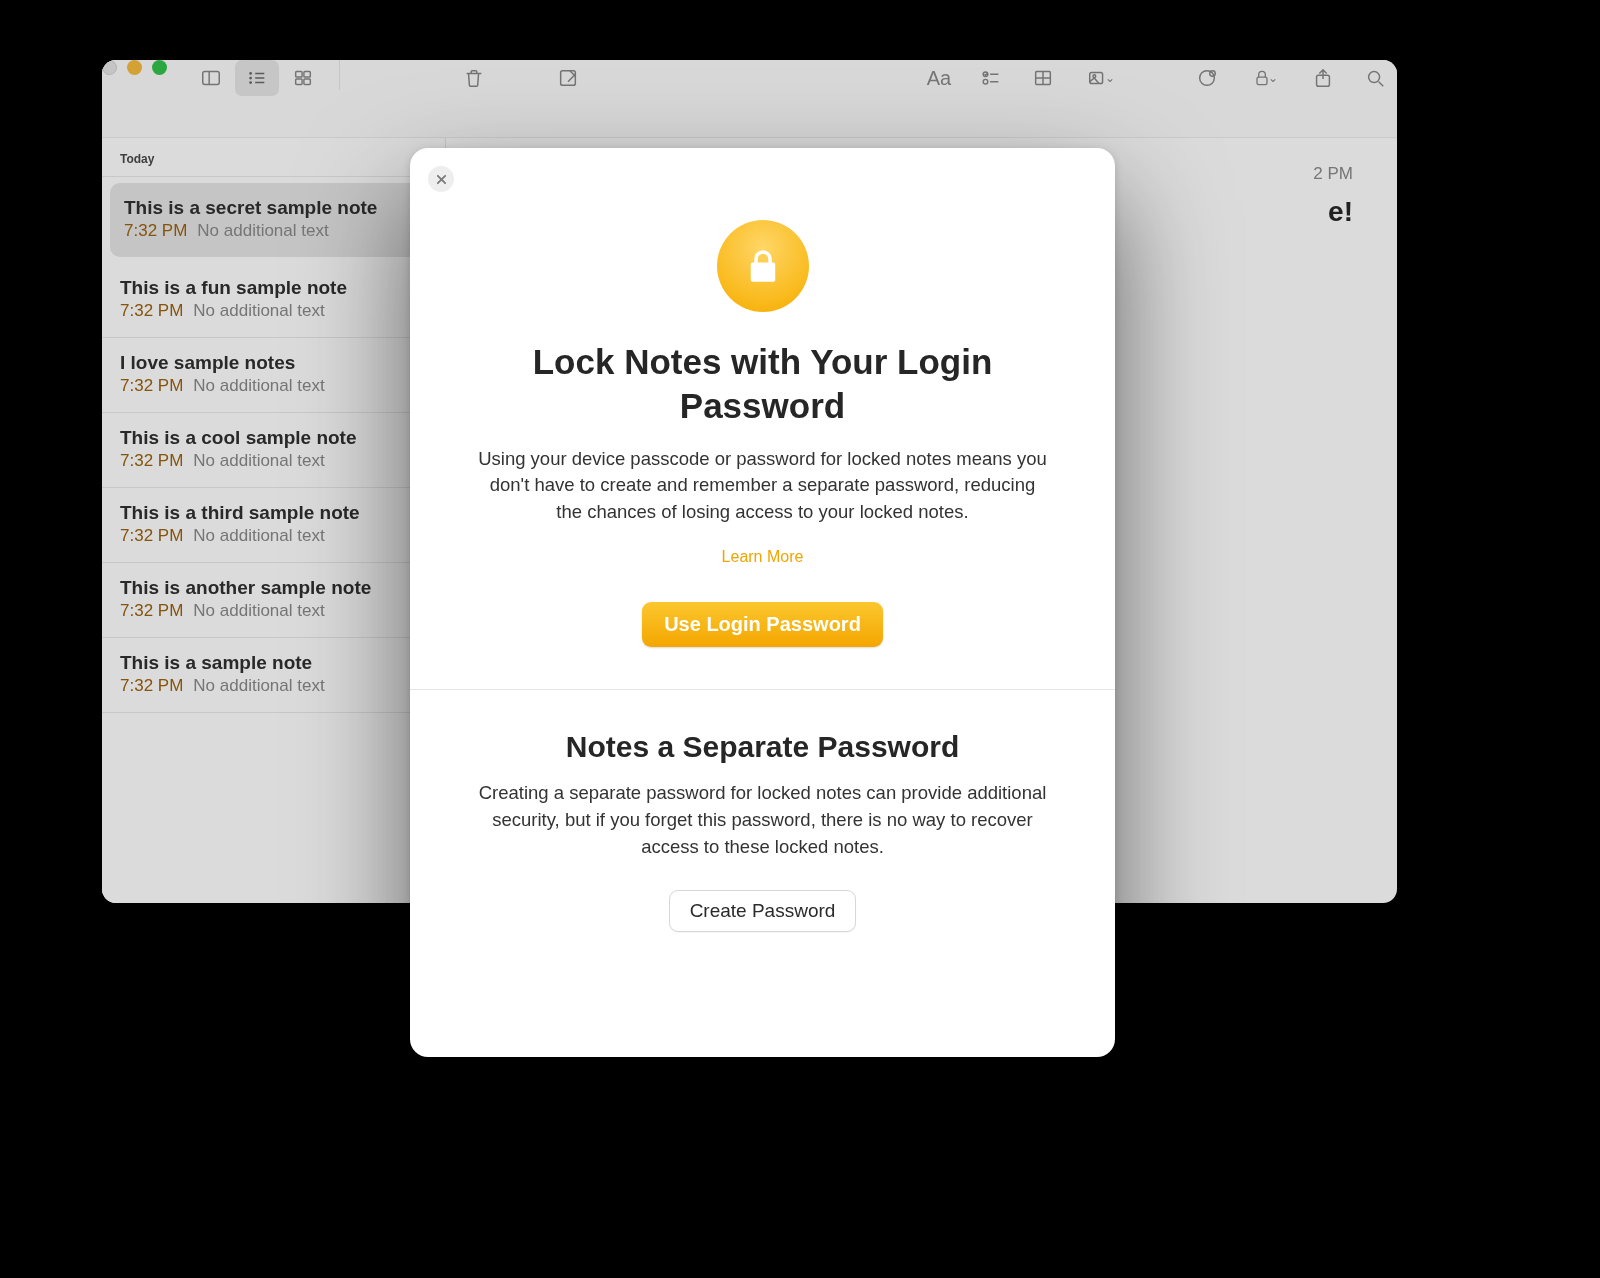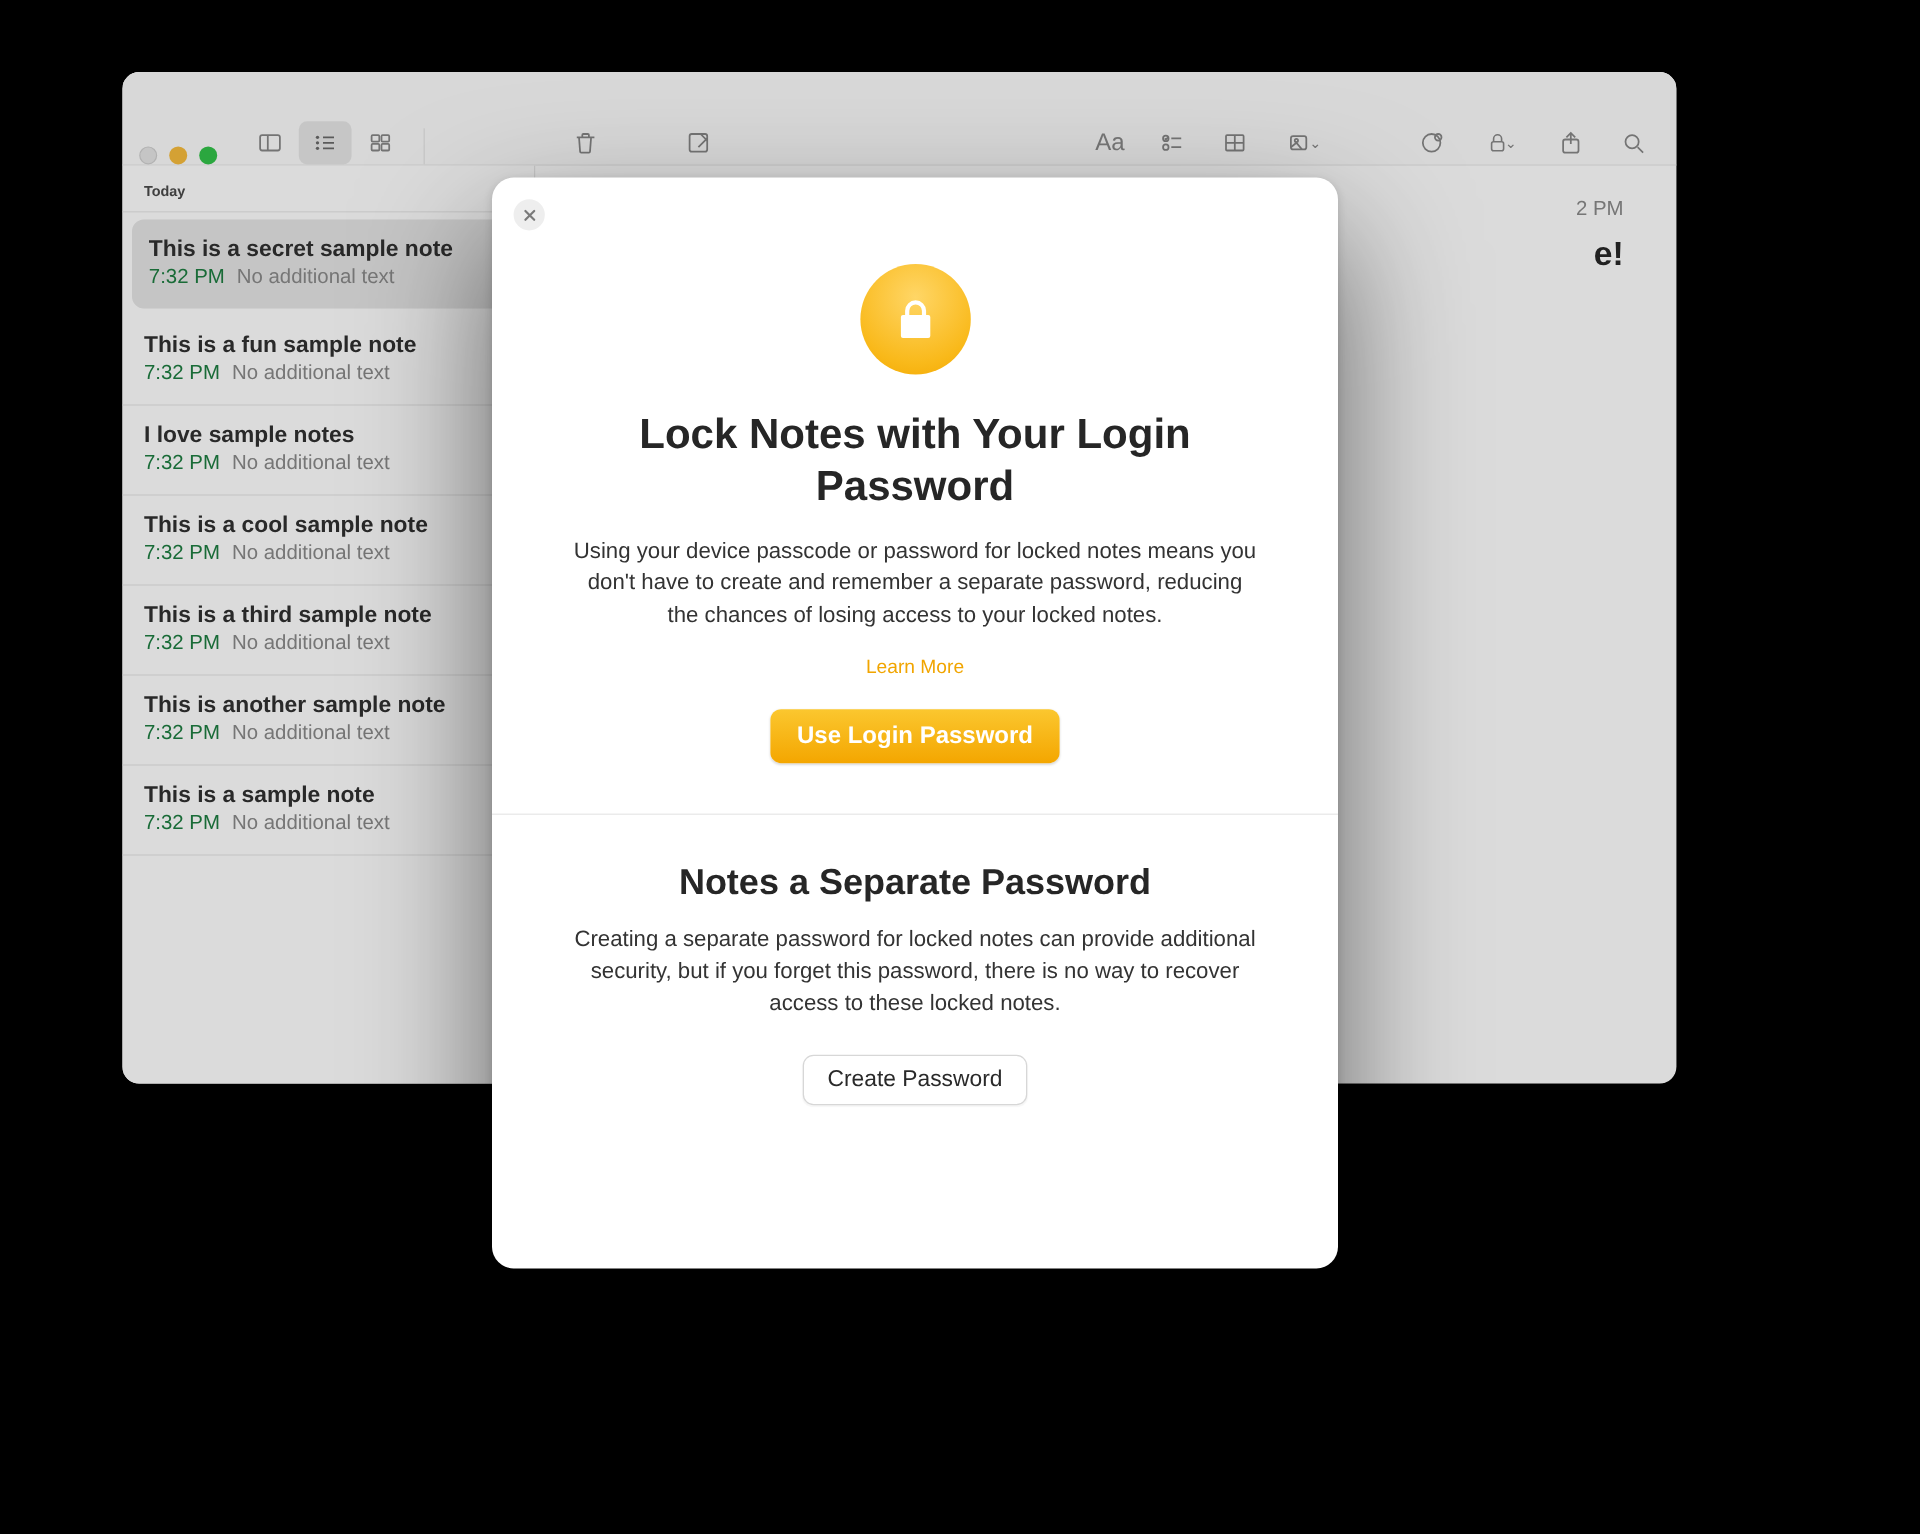--- a/index.html
+++ b/index.html
@@ -28,22 +28,22 @@
     inset: 0;
     background: rgba(0,0,0,0.08);
     pointer-events: none;
   }
   
   .toolbar {
     height: 78px;
     background: #fcfcfc;
     border-bottom: 1px solid #ececec;
     display: flex;
-    align-items: flex-end;
-    padding: 0 14px;
+    align-items: flex-start;
+    padding: 0 0;
     gap: 8px;
   }
   .traffic { display: flex; gap: 10px; margin-right: 14px; }
   .dot { width: 15px; height: 15px; border-radius: 50%; }
   .dot.red { background: #e6e6e6; border: 1px solid #d0d0d0; }
   .dot.yellow { background: #febc2e; }
   .dot.green { background: #28c840; }
   .tb-group { display: flex; gap: 2px; }
   .tb-btn {
     width: 44px; height: 36px;
@@ -91,21 +91,21 @@
     white-space: nowrap;
     overflow: hidden;
   }
   .note-sub {
     margin-top: 2px;
     font-size: 17px;
     color: #8a8a8a;
     display: flex;
     gap: 10px;
   }
-  .note-time { color: #15803d; font-weight: 500; }
+  .note-time { color: #a16207; font-weight: 500; }
   .editor {
     flex: 1;
     padding: 22px 40px;
     position: relative;
   }
   .editor-date {
     text-align: right;
     color: #8a8a8a;
     font-size: 17px;
     position: absolute;
@@ -174,21 +174,21 @@
     display: block;
     text-align: center;
     color: #f1a500;
     font-size: 16px;
     margin-top: 22px;
     text-decoration: none;
     cursor: pointer;
   }
   .primary-btn {
     display: block;
-    margin: 25px auto 0;
+    margin: 36px auto 0;
     background: linear-gradient(180deg, #fbc72f 0%, #f4a600 100%);
     color: #fff;
     font-size: 20px;
     font-weight: 600;
     border: none;
     border-radius: 9px;
     padding: 11px 22px;
     cursor: pointer;
     box-shadow: 0 1px 2px rgba(0,0,0,0.15);
   }

